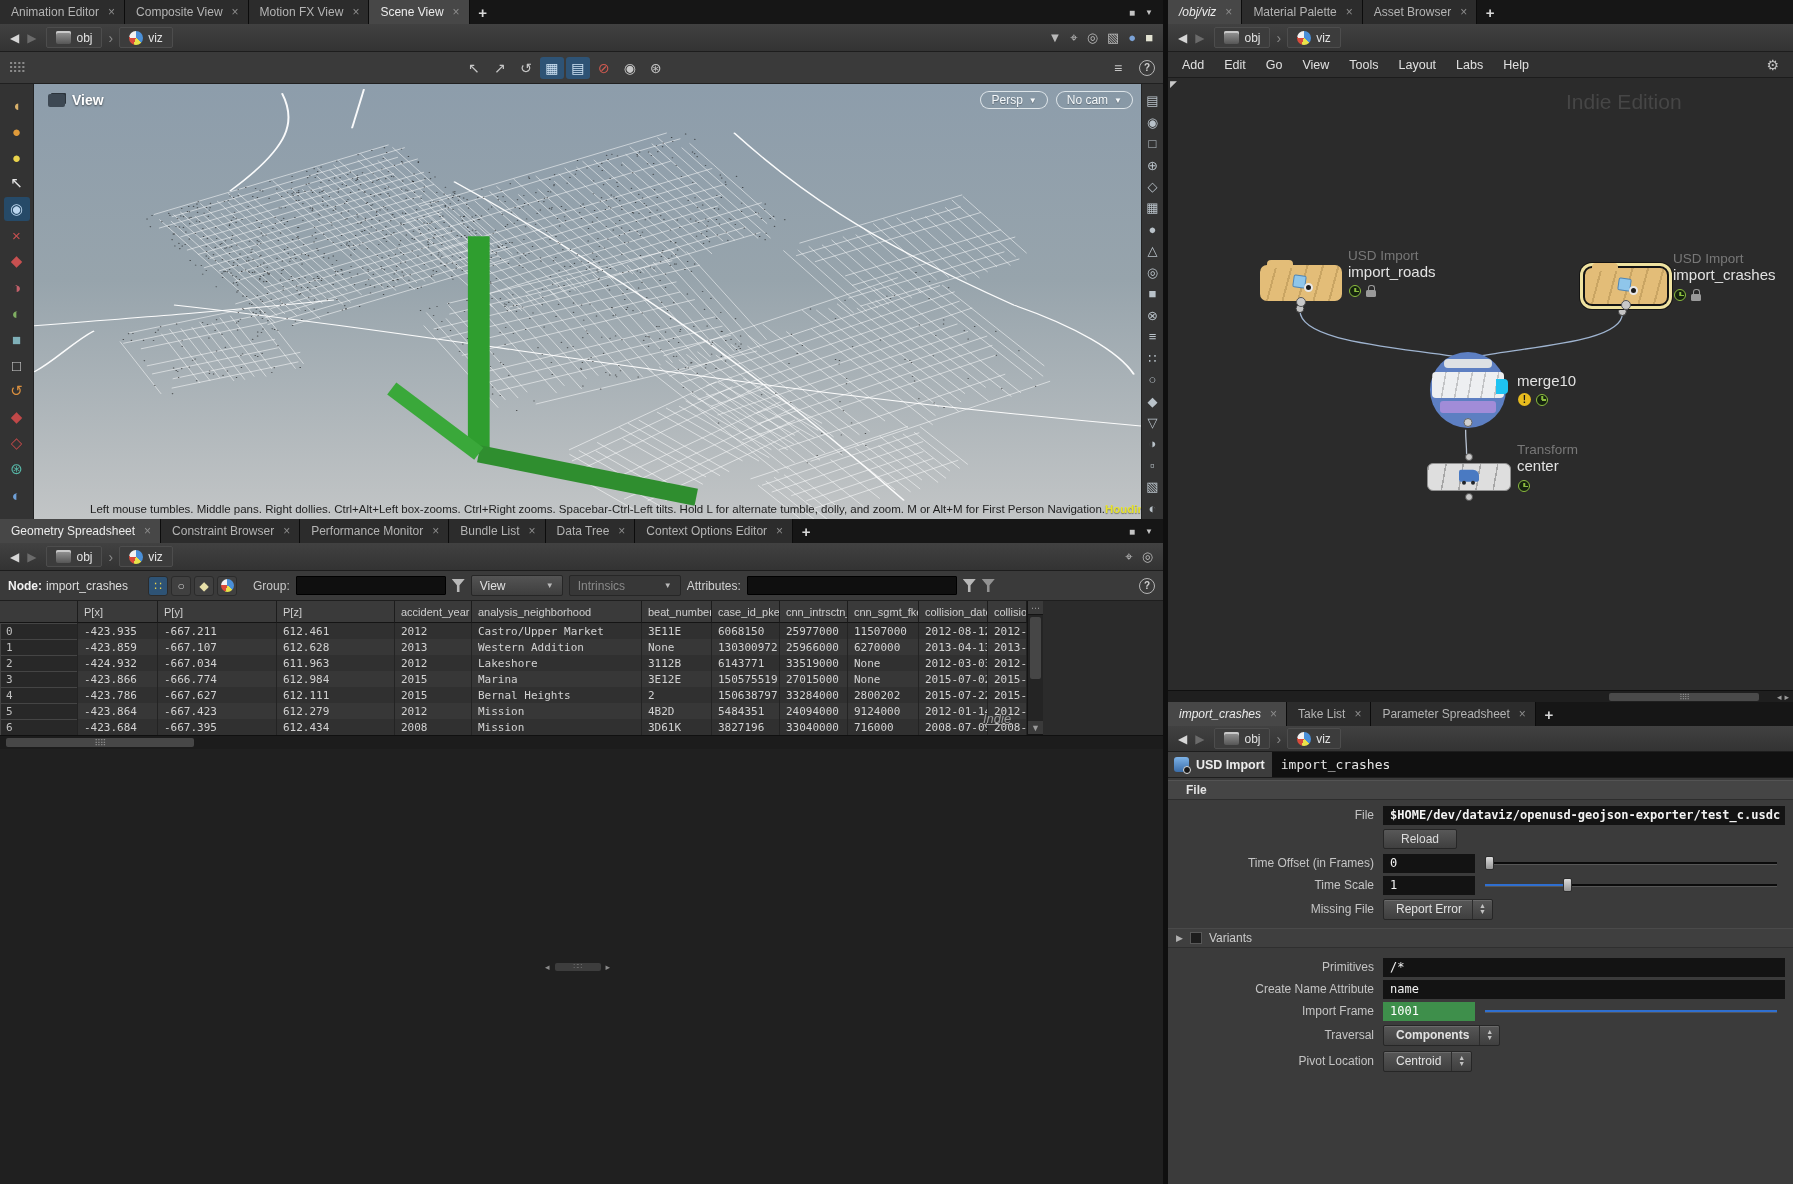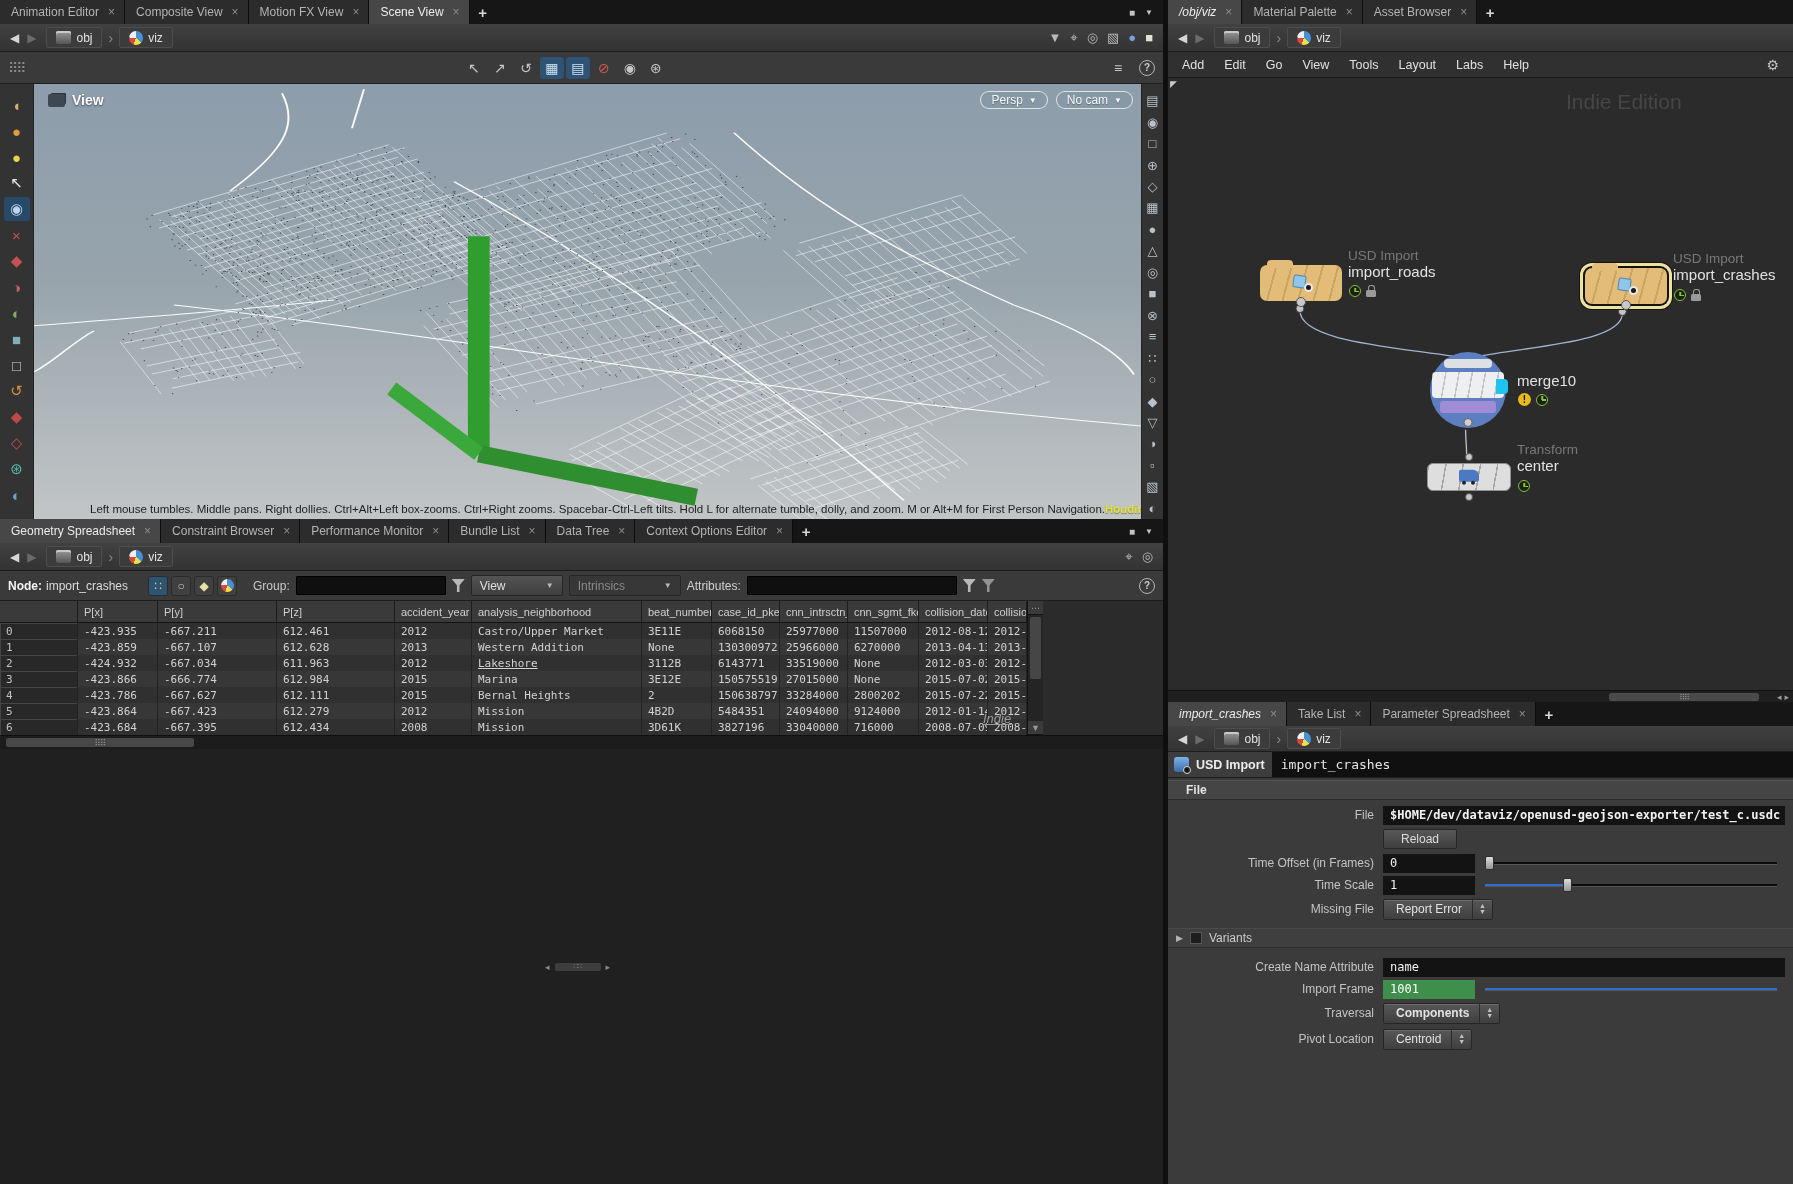--- a/index.html
+++ b/index.html
@@ -2051,21 +2051,21 @@
             <div class="td" style="width: 71px;">6270000</div>
             <div class="td" style="width: 69px;">2013-04-13T</div>
             <div class="td" style="width: 39px;">2013-04</div>
           </div>
           <div class="tr">
             <div class="td rowid" style="width: 78px;">2</div>
             <div class="td" style="width: 80px;">-424.932</div>
             <div class="td" style="width: 119px;">-667.034</div>
             <div class="td" style="width: 118px;">611.963</div>
             <div class="td" style="width: 77px;">2012</div>
-            <div class="td" style="width: 170px; text-decoration: underline;">Lakeshore</div>
+            <div class="td" style="width: 170px;">Lakeshore</div>
             <div class="td" style="width: 70px;">3112B</div>
             <div class="td" style="width: 68px;">6143771</div>
             <div class="td" style="width: 68px;">33519000</div>
             <div class="td" style="width: 71px;">None</div>
             <div class="td" style="width: 69px;">2012-03-03T</div>
             <div class="td" style="width: 39px;">2012-03</div>
           </div>
           <div class="tr">
             <div class="td rowid" style="width: 78px;">3</div>
             <div class="td" style="width: 80px;">-423.866</div>
@@ -2353,20 +2353,24 @@
 
       <div class="vrow">
         <span class="arr">▶</span>
         <div class="vbox"></div>
         <span>Variants</span>
       </div>
 
       <div class="psp"></div>
 
       <div class="prow">
+        <div class="plabel">Primitives</div>
+        <div class="pfield grow">/*</div>
+      </div>
+      <div class="prow">
         <div class="plabel">Create Name Attribute</div>
         <div class="pfield grow">name</div>
       </div>
       <div class="prow">
         <div class="plabel">Import Frame</div>
         <div class="pfield num key">1001</div>
         <div class="ptrack">
           <div class="pfill" style="left:0;width:100%"></div>
         </div>
       </div>

